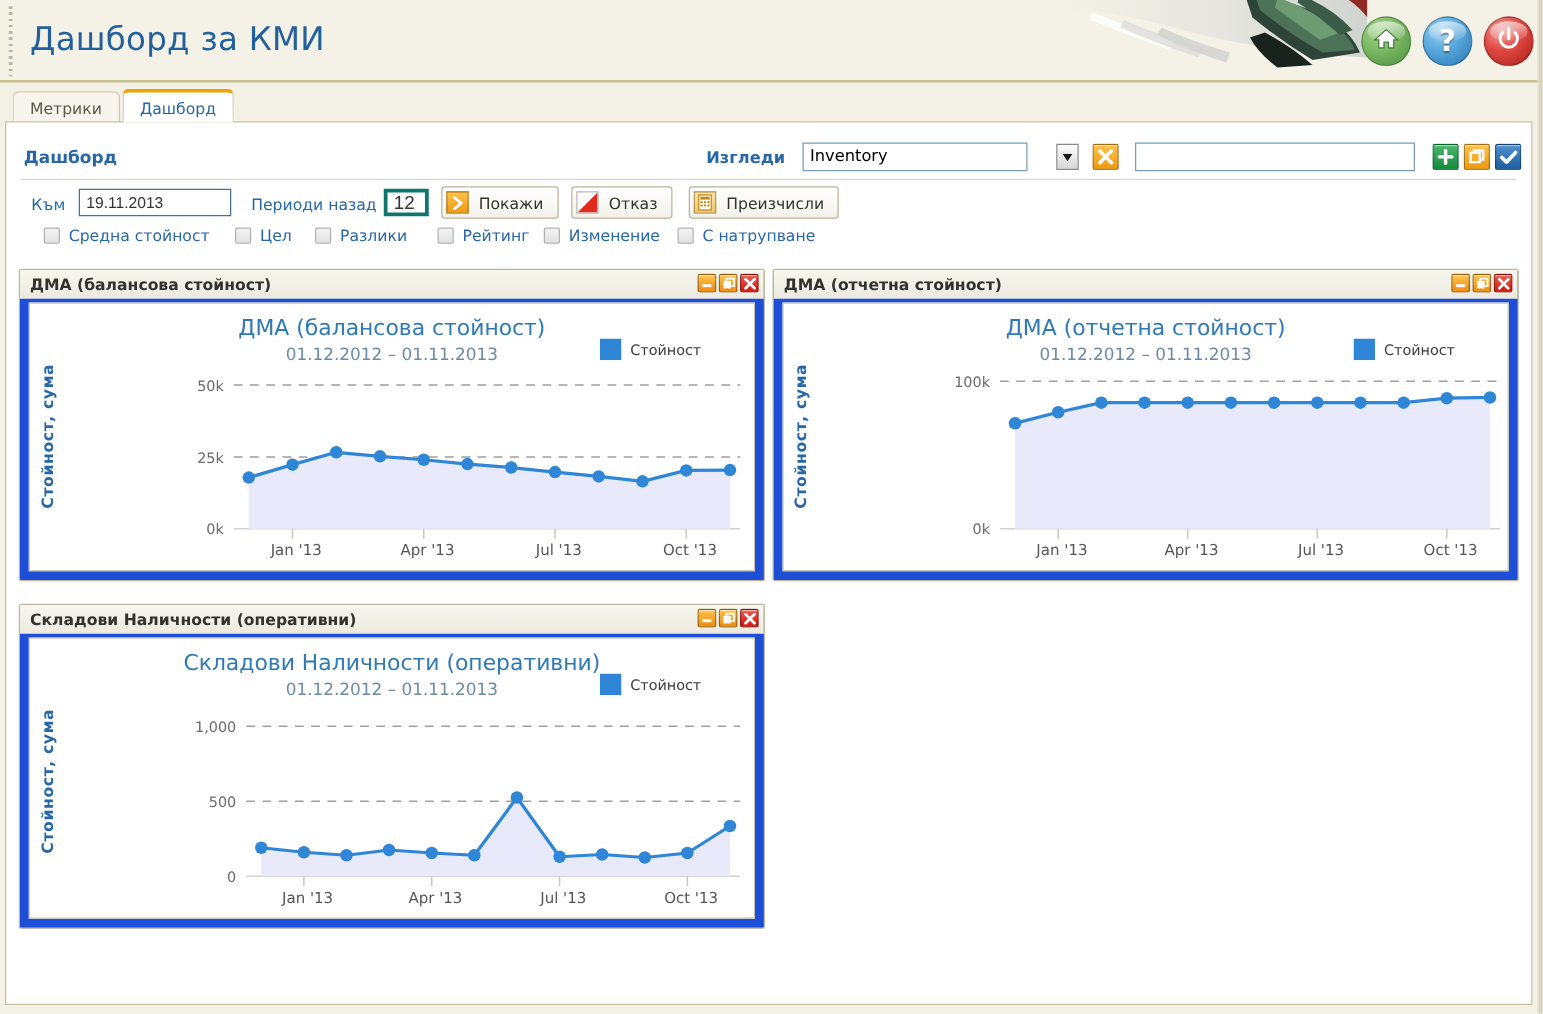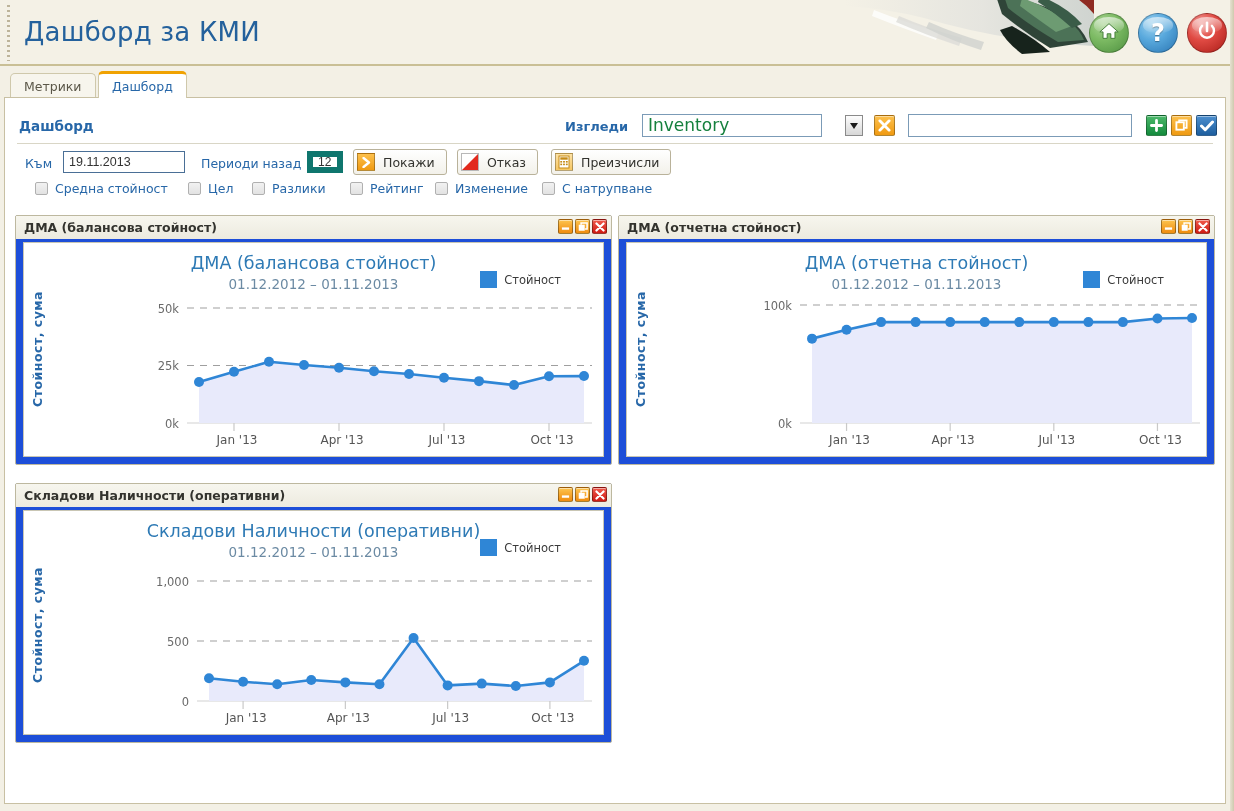--- a/index.html
+++ b/index.html
@@ -111,21 +111,21 @@
   }
   #views-label {
     position: absolute; left: 560px; top: 21px;
     font-size: 13px; font-weight: bold; color: #2767a8;
   }
   #views-select {
     position: absolute; left: 637px; top: 16px;
     width: 180px; height: 23px;
     border: 1px solid #7b9bb7;
     background: #fff;
-    font-size: 17px; color: #15803d;
+    font-size: 13px; color: #000000;
     padding: 0 20px 0 5px;
     line-height: 21px;
     cursor: pointer;
   }
   #views-arrow {
     position: absolute; left: 840px; top: 17px;
     width: 18px; height: 21px;
     background: linear-gradient(to bottom,#fdfdfd,#d7d7d7);
     border: 1px solid #8a8a8a;
     display:flex; align-items:center; justify-content:center;
@@ -163,22 +163,22 @@
   #inp-date {
     position: absolute; left: 58px; top: 2px;
     width: 122px; height: 22px;
     border: 1px solid #4a6f96; background: #fff;
     font-size: 12.5px; color: #333; padding: 0 5px;
   }
   #lbl-periods { position: absolute; left: 196px; top: 7px; }
   #inp-periods {
     position: absolute; left: 302px; top: 2px;
     width: 36px; height: 22px;
-    border: 6px solid #0f766e; background: #fff;
-    font-size: 12px; color: #333; padding: 0 5px;
+    border: 3px solid #0f766e; background: #fff;
+    font-size: 15px; color: #333; padding: 0 5px;
   }
   .tbtn {
     position: absolute; top: 0;
     height: 26px;
     background: linear-gradient(to bottom,#ffffff,#f3f1ea);
     border: 1px solid #b9b29a;
     border-radius: 3px;
     display: flex; align-items: center;
     padding: 0 11px 0 3px;
     font-size: 12.5px; color: #33332e;

